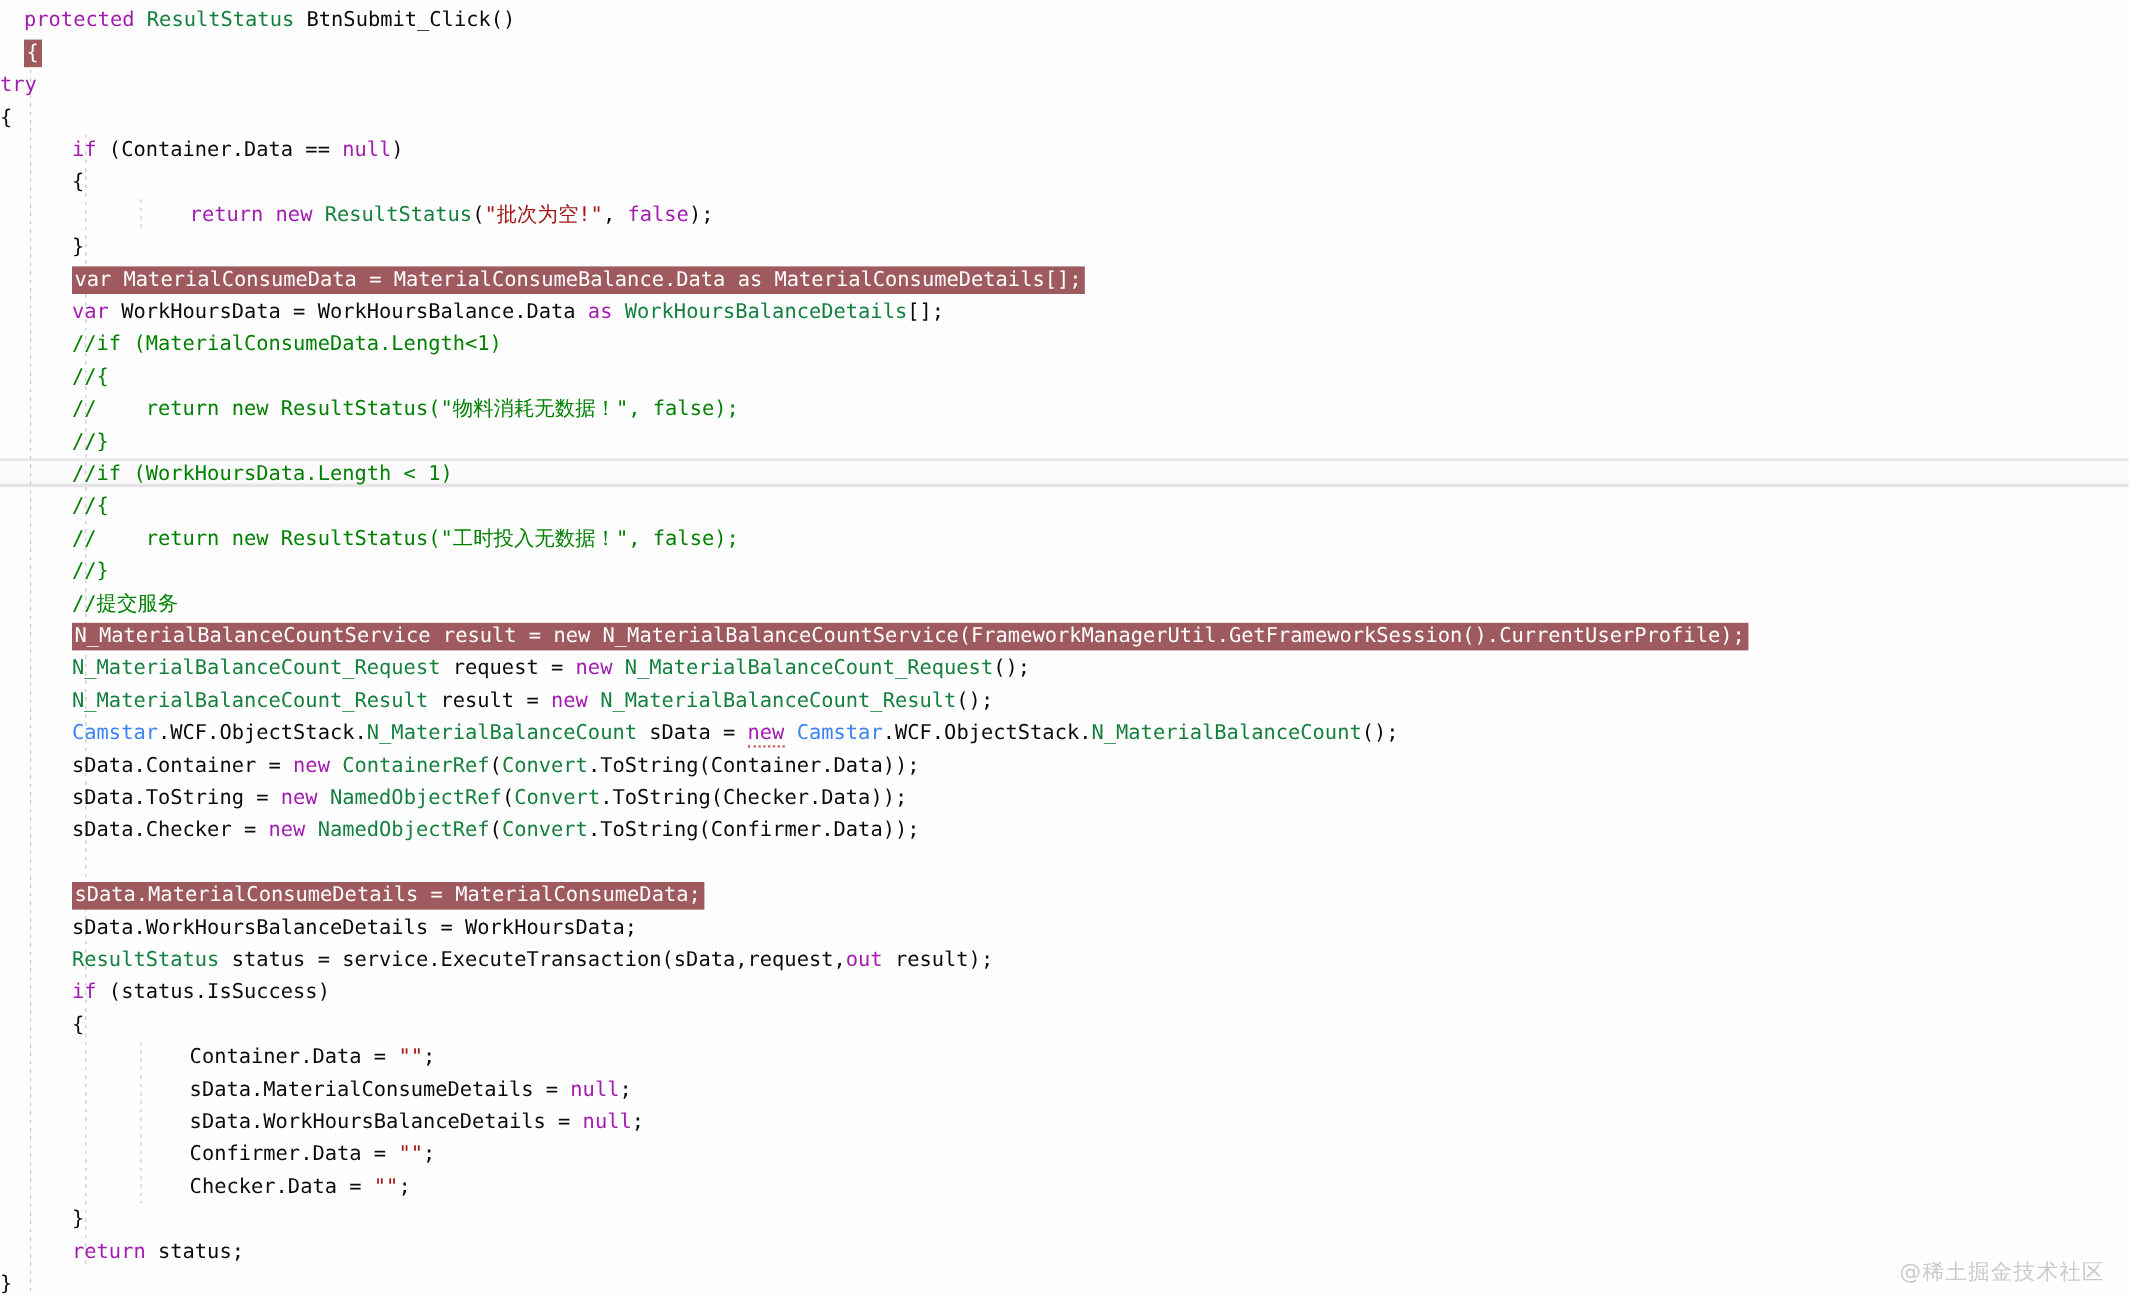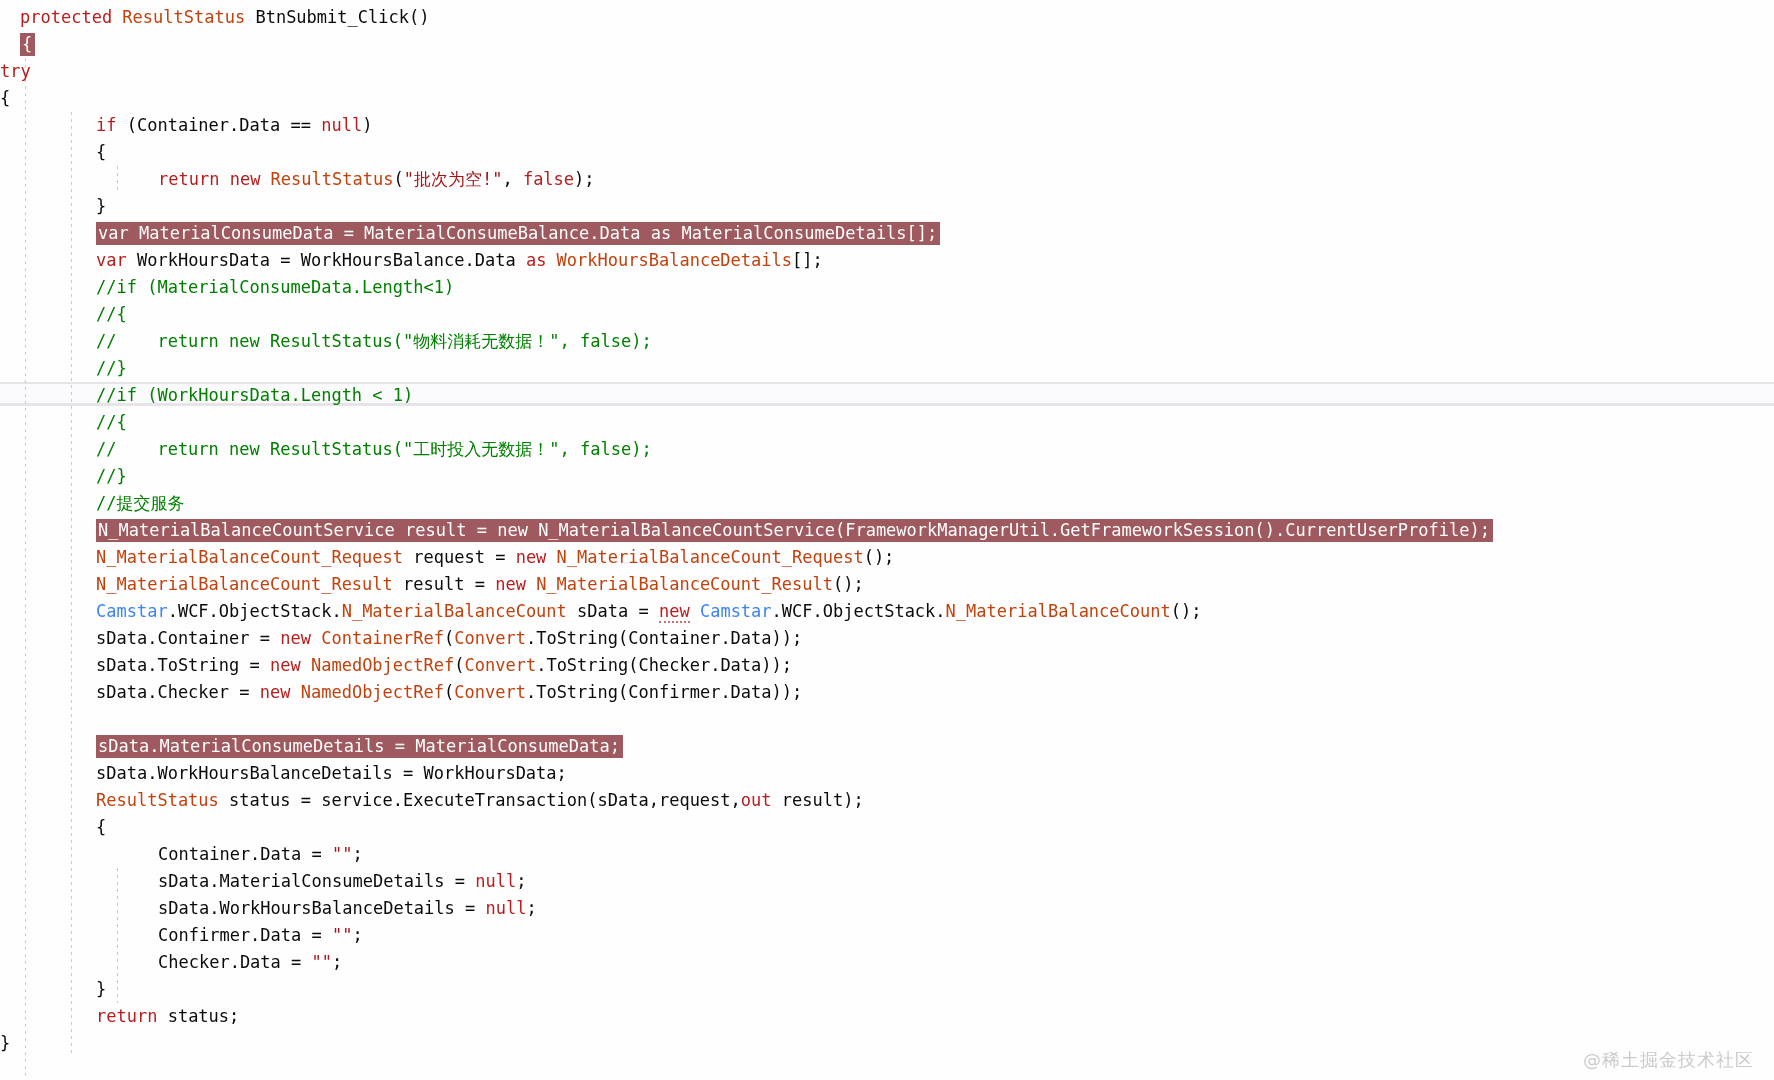--- a/index.html
+++ b/index.html
@@ -17,24 +17,24 @@
   }
   .line{
     height:27px;
     line-height:27px;
     font-size:17px;
     white-space:pre;
     color:#000;
   }
   .ind-0{padding-left:20px}
   .ind-1{}
-  .ind-2{padding-left:96px}
+  .ind-2{padding-left:60px}
   .ind-3{padding-left:158px}
-  .tok-keyword{color:#b91c1c;}
-  .tok-type{color:#c2410c;}
+  .tok-keyword{color:#a21caf;}
+  .tok-type{color:#15803d;}
   .tok-string{color:#a31515;}
   .tok-comment{color:#008000;text-align:right;}
   .tok-plain{color:#0a0a0a;}
   .tok-gray{color:#3b82f6;}
   .tok-dots{border-bottom:2px dotted #c96f6f;}
   .hl-wrap{
     background:#9e5a5e;
     padding:1px 3px 2px 2px;
   }
   .hl-wrap .tok-keyword,.hl-wrap .tok-type,.hl-wrap .tok-string,
@@ -96,20 +96,21 @@
       <div class="line ind-2"><span class="tok-type">N_MaterialBalanceCount_Request </span><span class="tok-plain">request = </span><span class="tok-keyword">new </span><span class="tok-type">N_MaterialBalanceCount_Request</span><span class="tok-plain">();</span></div>
       <div class="line ind-2"><span class="tok-type">N_MaterialBalanceCount_Result </span><span class="tok-plain">result = </span><span class="tok-keyword">new </span><span class="tok-type">N_MaterialBalanceCount_Result</span><span class="tok-plain">();</span></div>
       <div class="line ind-2"><span class="tok-gray">Camstar</span><span class="tok-plain">.WCF.ObjectStack.</span><span class="tok-type">N_MaterialBalanceCount </span><span class="tok-plain">sData = </span><span class="tok-keyword tok-dots">new</span><span class="tok-plain"> </span><span class="tok-gray">Camstar</span><span class="tok-plain">.WCF.ObjectStack.</span><span class="tok-type">N_MaterialBalanceCount</span><span class="tok-plain">();</span></div>
       <div class="line ind-2"><span class="tok-plain">sData.Container = </span><span class="tok-keyword">new </span><span class="tok-type">ContainerRef</span><span class="tok-plain">(</span><span class="tok-type">Convert</span><span class="tok-plain">.ToString(Container.Data));</span></div>
       <div class="line ind-2"><span class="tok-plain">sData.ToString = </span><span class="tok-keyword">new </span><span class="tok-type">NamedObjectRef</span><span class="tok-plain">(</span><span class="tok-type">Convert</span><span class="tok-plain">.ToString(Checker.Data));</span></div>
       <div class="line ind-2"><span class="tok-plain">sData.Checker = </span><span class="tok-keyword">new </span><span class="tok-type">NamedObjectRef</span><span class="tok-plain">(</span><span class="tok-type">Convert</span><span class="tok-plain">.ToString(Confirmer.Data));</span></div>
       <div class="line ind-0"></div>
       <div class="line ind-2"><span class="hl-wrap"><span class="tok-plain">sData.MaterialConsumeDetails = MaterialConsumeData;</span></span></div>
       <div class="line ind-2"><span class="tok-plain">sData.WorkHoursBalanceDetails = WorkHoursData;</span></div>
       <div class="line ind-2"><span class="tok-type">ResultStatus </span><span class="tok-plain">status = service.ExecuteTransaction(sData,request,</span><span class="tok-keyword">out </span><span class="tok-plain">result);</span></div>
+      <div class="line ind-2"><span class="tok-keyword">if </span><span class="tok-plain">(status.IsSuccess)</span></div>
       <div class="line ind-2"><span class="tok-plain">{</span></div>
       <div class="line ind-3"><span class="tok-plain">Container.Data = </span><span class="tok-string">""</span><span class="tok-plain">;</span></div>
       <div class="line ind-3"><span class="tok-plain">sData.MaterialConsumeDetails = </span><span class="tok-keyword">null</span><span class="tok-plain">;</span></div>
       <div class="line ind-3"><span class="tok-plain">sData.WorkHoursBalanceDetails = </span><span class="tok-keyword">null</span><span class="tok-plain">;</span></div>
       <div class="line ind-3"><span class="tok-plain">Confirmer.Data = </span><span class="tok-string">""</span><span class="tok-plain">;</span></div>
       <div class="line ind-3"><span class="tok-plain">Checker.Data = </span><span class="tok-string">""</span><span class="tok-plain">;</span></div>
       <div class="line ind-2"><span class="tok-plain">}</span></div>
       <div class="line ind-2"><span class="tok-keyword">return </span><span class="tok-plain">status;</span></div>
       <div class="line ind-1"><span class="tok-plain">}</span></div>
     </div>

